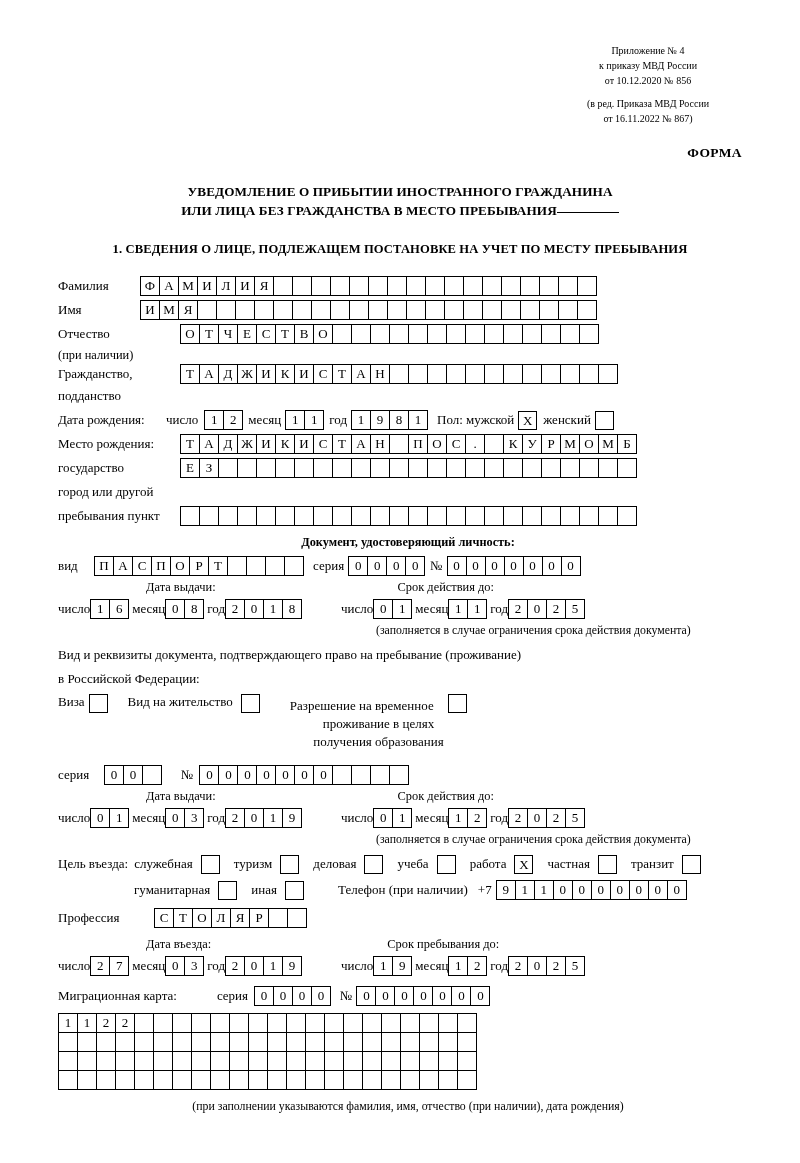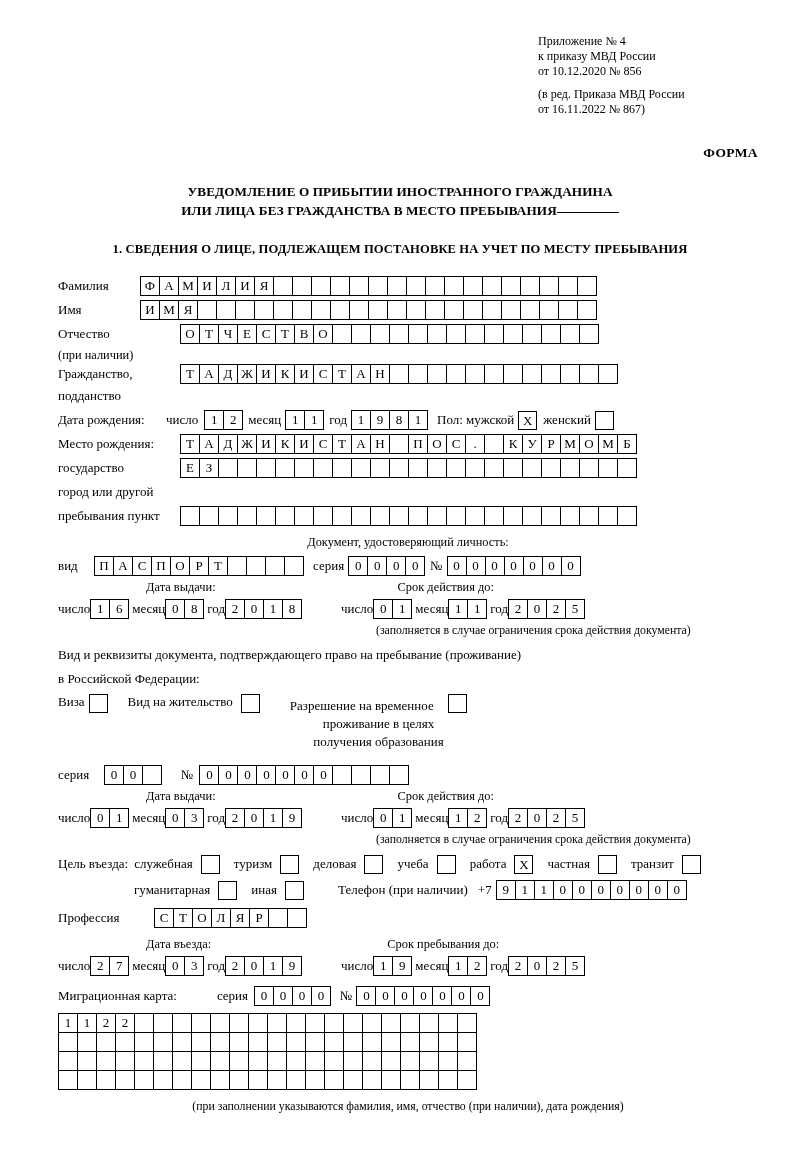--- a/index.html
+++ b/index.html
@@ -19,32 +19,32 @@
     position: relative;
     width: 800px;
     height: 1163px;
     padding: 0;
     box-sizing: border-box;
   }
 
   
   .hdr {
     position: absolute;
-    top: 34px;
+    top: 43px;
     right: 42px;
-    text-align: left;
-    font-size: 12px;
+    text-align: center;
+    font-size: 10px;
     line-height: 15px;
     width: 220px;
   }
   .hdr .gap { height: 8px; }
   .forma {
     position: absolute;
     top: 145px;
-    right: 42px;
+    right: 58px;
     font-weight: bold;
     font-size: 13.5px;
     letter-spacing: 0.4px;
     margin-left: 38px;
   }
 
   .title {
     position: absolute;
     top: 182px;
     left: 0;
@@ -118,21 +118,21 @@
   .sp4 { width: 4px; }
   .sp6 { width: 6px; }
   .sp8 { width: 8px; }
   .sp10 { width: 10px; }
   .sp14 { width: 14px; }
   .sp20 { width: 20px; }
 
   .center-lbl {
     text-align: center;
     font-size: 12.3px;
-    font-weight: normal;
+    font-weight: bold;
   }
   .small-note {
     font-size: 11.8px;
   }
 
   .stack-lbl {
     font-size: 13px;
     line-height: 16px;
   }
 </style>

